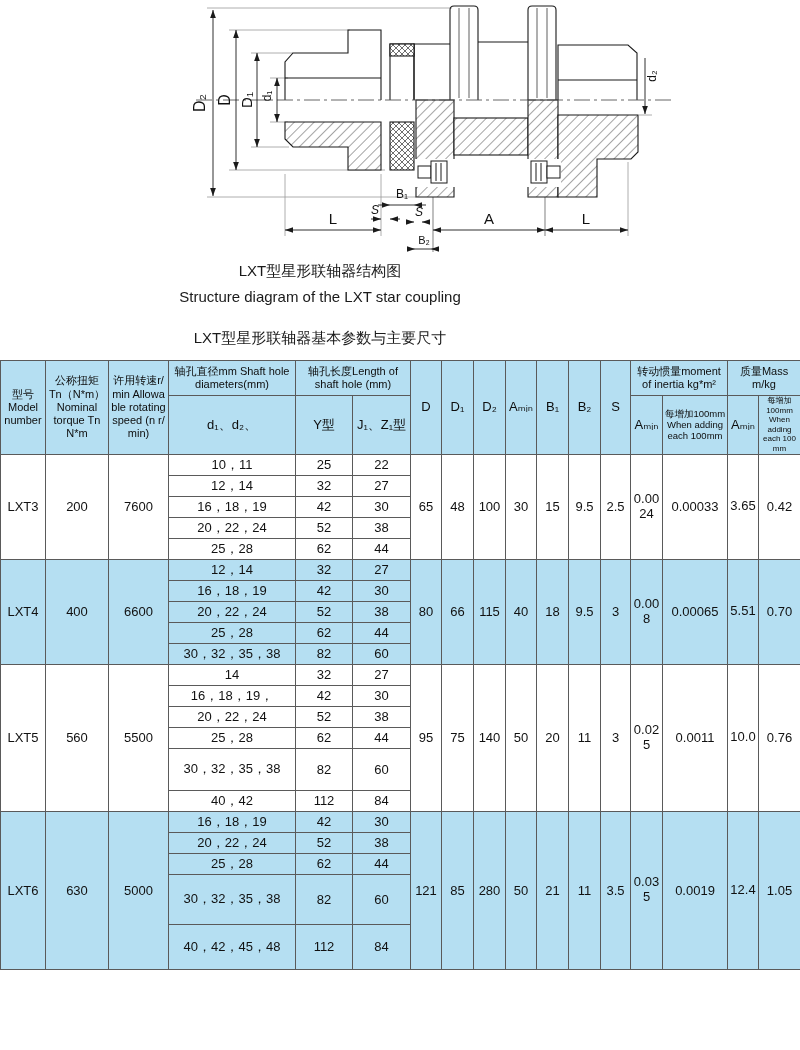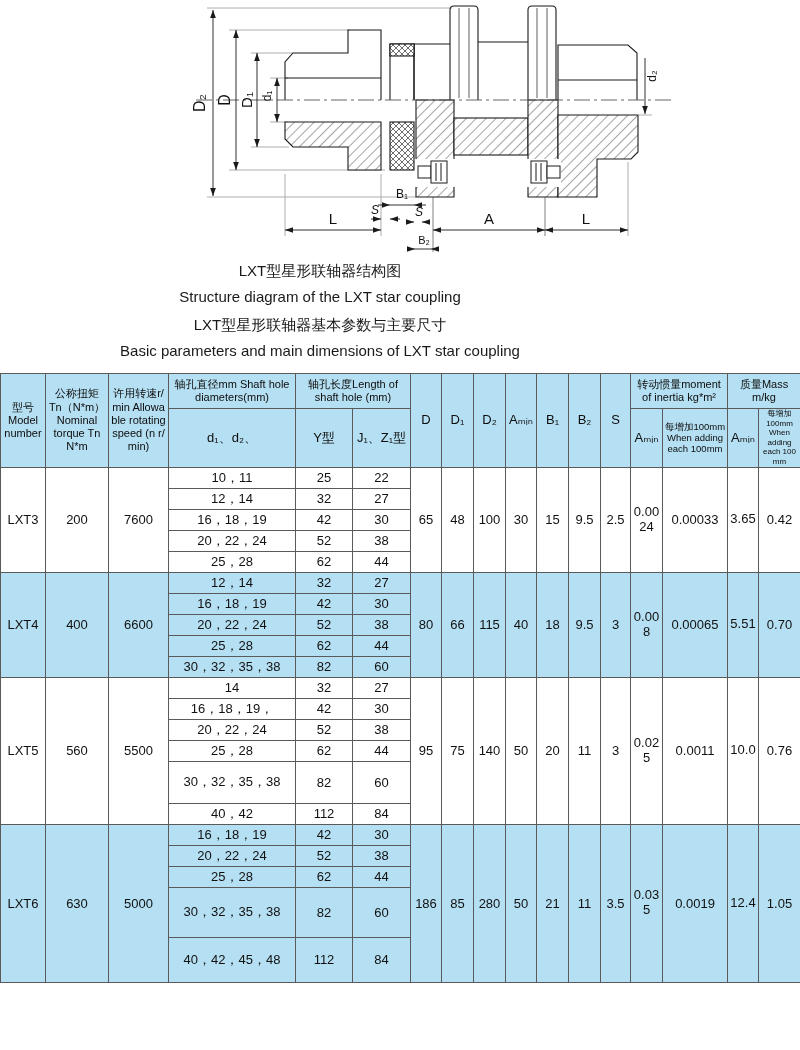--- a/index.html
+++ b/index.html
@@ -6,21 +6,21 @@
   body{
     width:800px;height:1050px;background:#ffffff;
     font-family:"Liberation Sans","DejaVu Sans",sans-serif;color:#111;
     overflow:hidden;
   }
   
   .diagram-wrap{width:800px;height:252px;}
   
   .cap{width:640px;text-align:center;font-size:15px;line-height:26px;color:#1a1a1a;}
   .cap-block1{margin-top:6px;}
-  .cap-block2{margin-top:2px;}
+  .cap-block2{margin-top:15px;}
   
   table.spec{
     border-collapse:collapse;table-layout:fixed;width:800px;margin-top:9px;
   }
   table.spec td, table.spec th{
     border:1px solid #5a5a5a;padding:0 1px;text-align:center;vertical-align:middle;
     overflow:hidden;
   }
   table.spec thead th{
     background:var(--hl,#b5dff2);font-weight:normal;font-size:11px;line-height:1.2;color:#0d0d0d;
@@ -155,21 +155,20 @@
   </g>
 </svg>
 </div>
 
 <div class="cap cap-block1">
   <div>LXT型星形联轴器结构图</div>
   <div>Structure diagram of the LXT star coupling</div>
 </div>
 <div class="cap cap-block2">
   <div>LXT型星形联轴器基本参数与主要尺寸</div>
-  <div>Basic parameters and main dimensions of LXT star coupling</div>
 </div>
 
 <table class="spec">
   <colgroup>
     <col style="width:45px">
       <col style="width:63px">
       <col style="width:60px">
     <col style="width:127px">
       <col style="width:57px">
       <col style="width:58px">
@@ -338,21 +337,21 @@
         <td>112</td>
         <td>84</td>
       </tr>
       <tr class="hl">
         <td class="big" rowspan="5">LXT6</td>
         <td class="big" rowspan="5">630</td>
         <td class="big" rowspan="5">5000</td>
         <td class="c-bore">16，18，19</td>
         <td>42</td>
         <td>30</td>
-        <td rowspan="5">186</td>
+        <td rowspan="5">121</td>
         <td rowspan="5">85</td>
         <td rowspan="5">280</td>
         <td rowspan="5">50</td>
         <td rowspan="5">21</td>
         <td rowspan="5">11</td>
         <td rowspan="5">3.5</td>
         <td class="wrap" rowspan="5">0.035</td>
         <td rowspan="5">0.0019</td>
         <td class="wrap" rowspan="5">12.4</td>
         <td rowspan="5">1.05</td>

